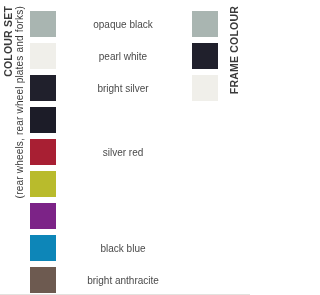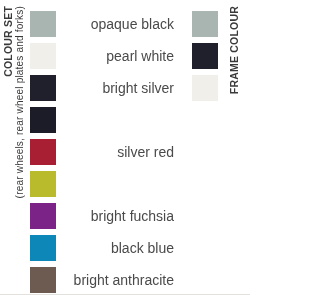--- a/index.html
+++ b/index.html
@@ -64,23 +64,23 @@
     align-items: center;
     height: 32px;
   }
   .swatch {
     width: 26px;
     height: 26px;
     flex: 0 0 26px;
   }
   .row-label {
     flex: 1 1 auto;
-    text-align: right;
+    text-align: center;
     padding-right: 6px;
-    font-size: 14px;
+    font-size: 10px;
     color: #4a4a4a;
     white-space: nowrap;
     padding-left: 16px;
   }
 
   
   .frame-rows {
     position: absolute;
     left: 192px;
     top: 8px;
@@ -129,21 +129,20 @@
       <div class="swatch" style="background:#a81f33"></div>
       <div class="row-label">silver red</div>
     </div>
 
     <div class="row">
       <div class="swatch" style="background:#b9bb2c"></div>
     </div>
 
     <div class="row">
       <div class="swatch" style="background:#7c2387"></div>
-      <div class="row-label">bright fuchsia</div>
     </div>
 
     <div class="row">
       <div class="swatch" style="background:#0d86b8"></div>
       <div class="row-label">black blue</div>
     </div>
 
     <div class="row">
       <div class="swatch" style="background:#6d5a50"></div>
       <div class="row-label">bright anthracite</div>

